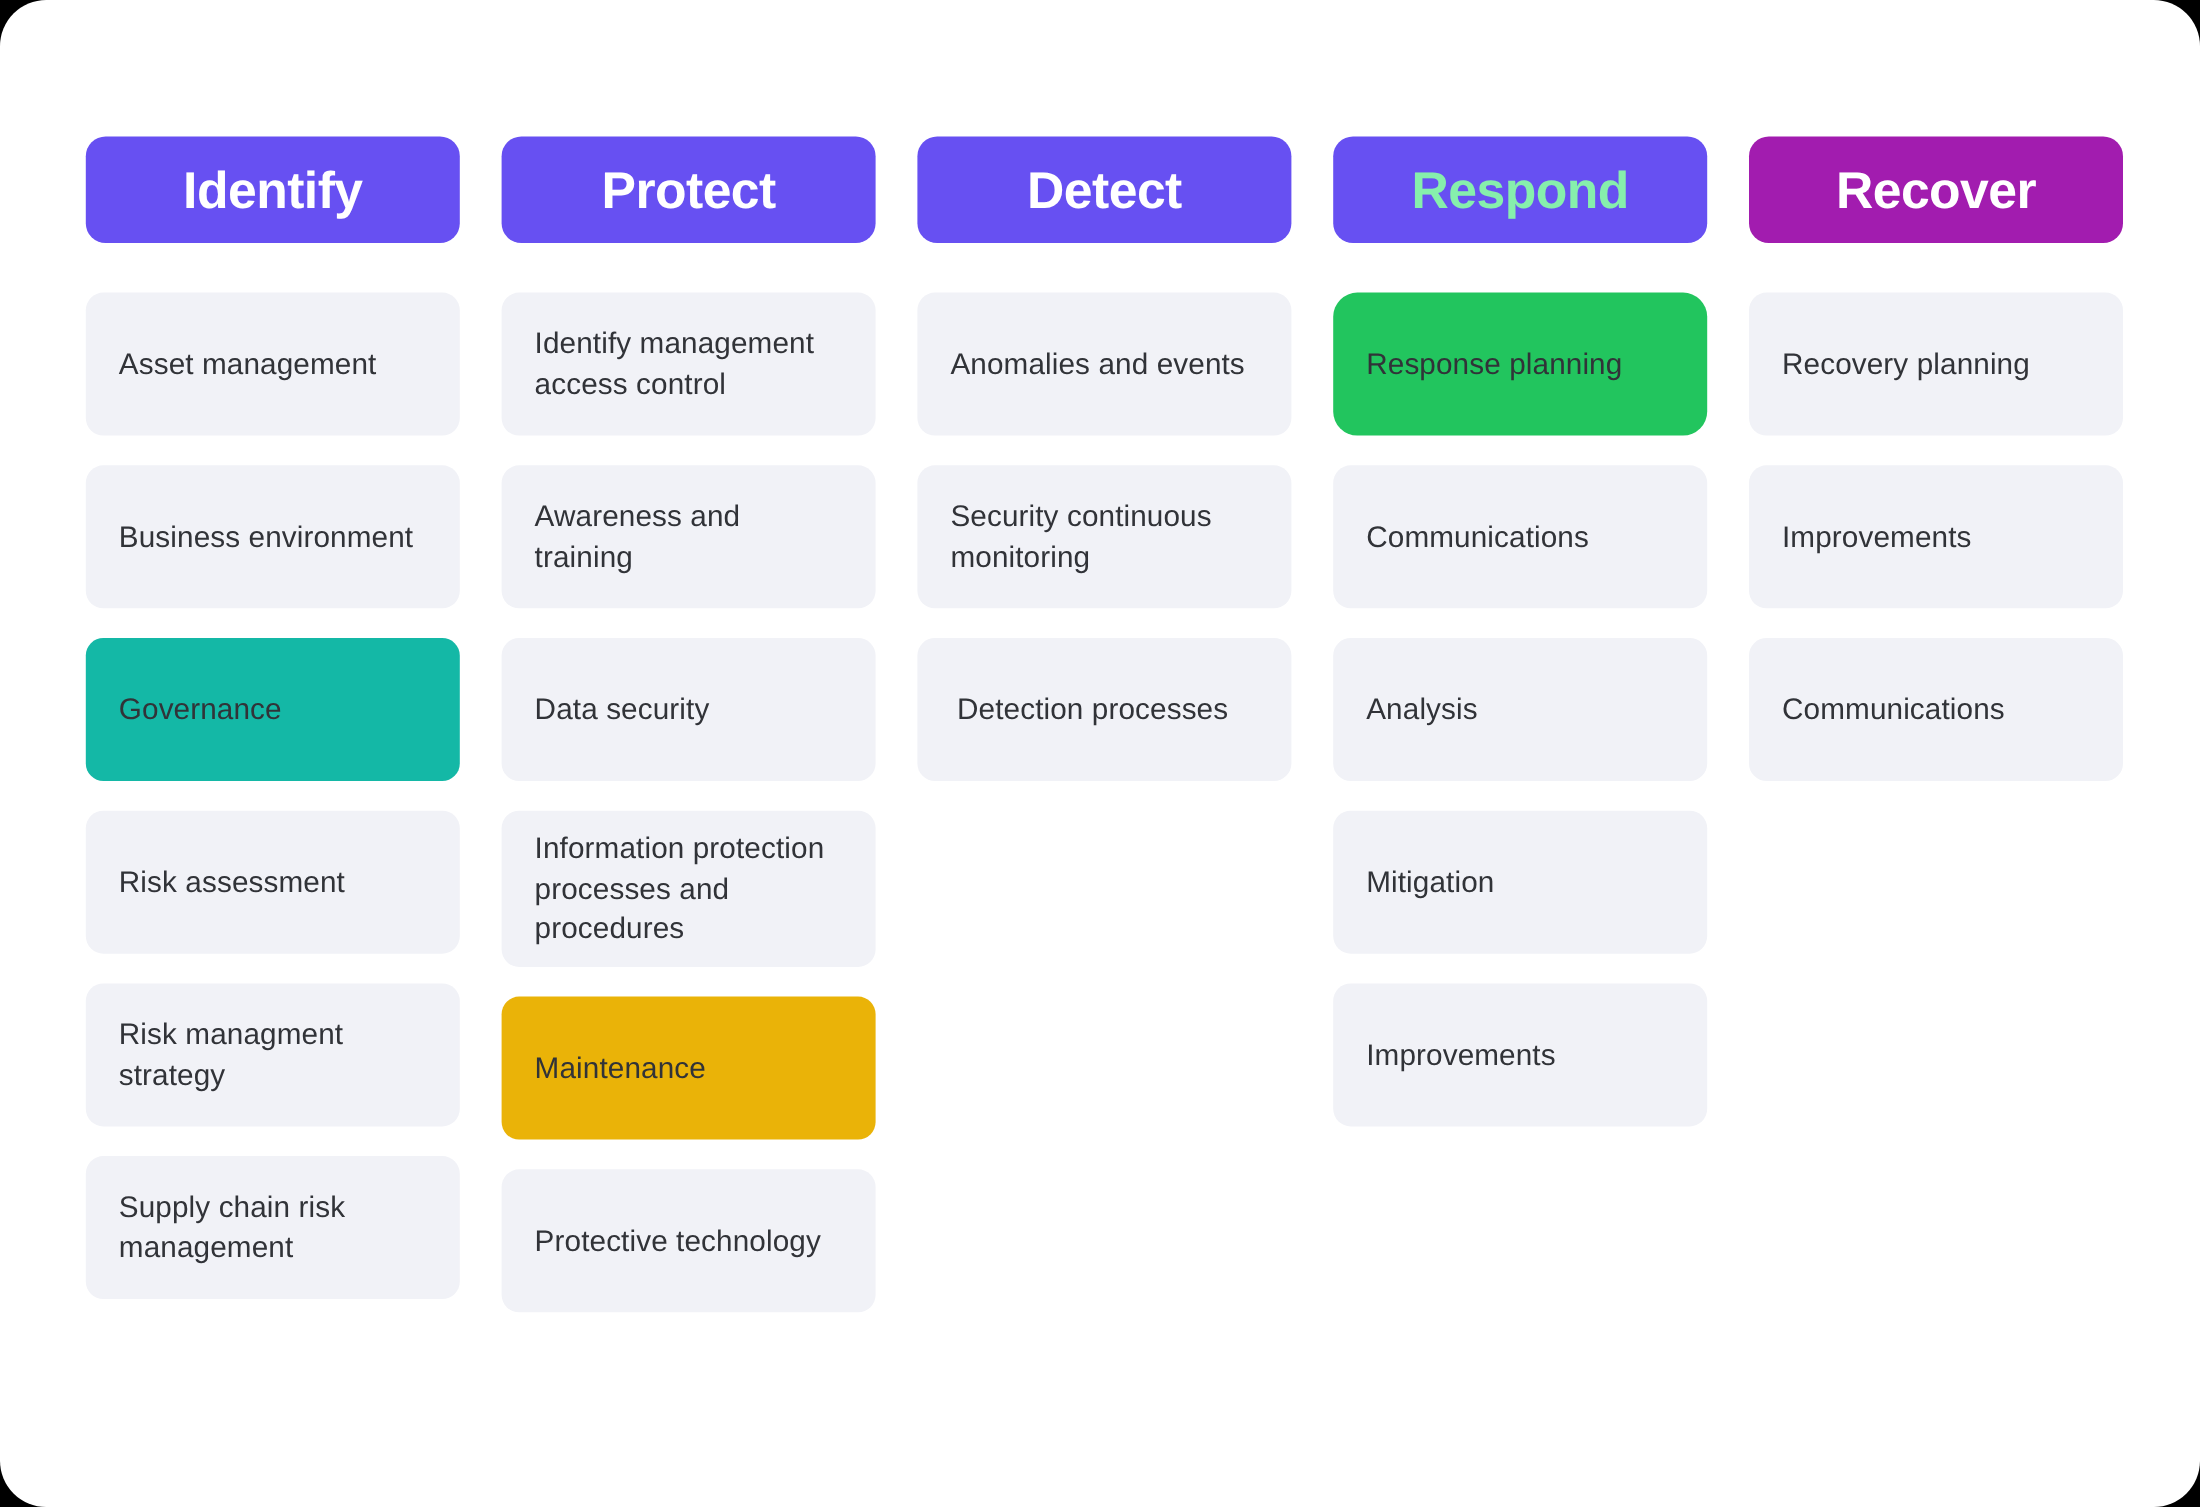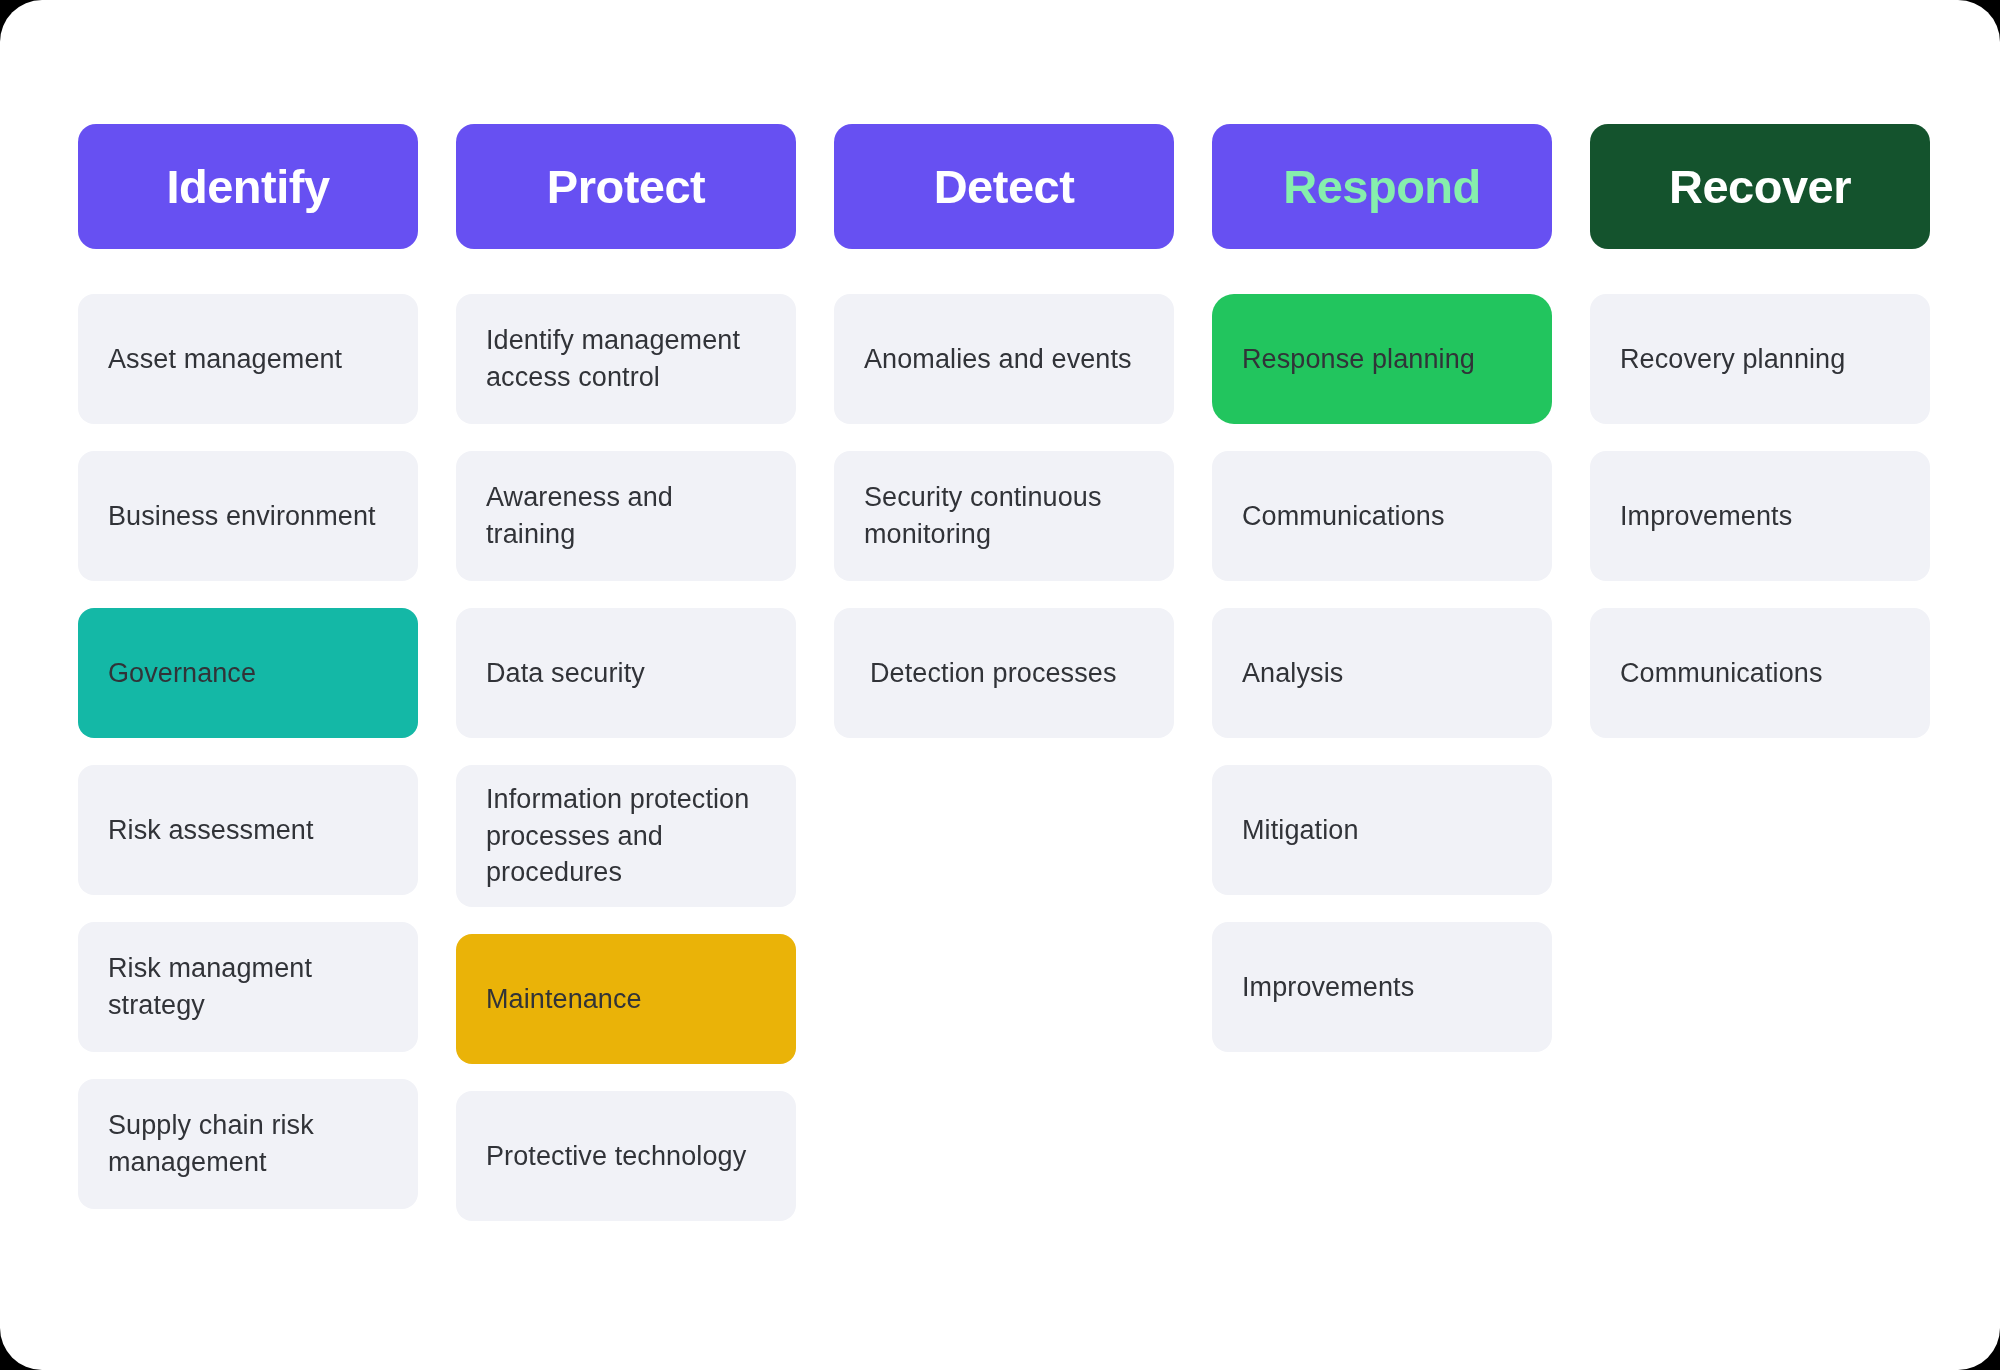--- a/index.html
+++ b/index.html
@@ -37,21 +37,21 @@
   }
 
   .framework-column {
     flex: 1 1 0;
     min-width: 0;
     display: flex;
     flex-direction: column;
   }
 
   .column-header {
-    height: 125px;
+    height: 97px;
     border-radius: 18px;
     display: flex;
     align-items: center;
     justify-content: center;
     background: #6750F2;
     margin-bottom: 45px;
     box-sizing: border-box;
   }
 
   .column-header-label {
@@ -174,21 +174,21 @@
           </div>
           <div class="framework-item" style="background: rgb(241, 242, 247);">
             <span class="framework-item-label" style="color: rgb(49, 51, 56);">Mitigation</span>
           </div>
           <div class="framework-item" style="background: rgb(241, 242, 247);">
             <span class="framework-item-label" style="color: rgb(49, 51, 56);">Improvements</span>
           </div>
         </div>
       </div>
       <div class="framework-column">
-        <div class="column-header" style="background: #14532d; align-items: center;">
+        <div class="column-header" style="background: #a21caf; align-items: center;">
           <span class="column-header-label" style="color: rgb(255, 255, 255);">Recover</span>
         </div>
         <div class="column-items">
           <div class="framework-item" style="background: rgb(241, 242, 247);">
             <span class="framework-item-label" style="color: rgb(49, 51, 56);">Recovery planning</span>
           </div>
           <div class="framework-item" style="background: rgb(241, 242, 247);">
             <span class="framework-item-label" style="color: rgb(49, 51, 56);">Improvements</span>
           </div>
           <div class="framework-item" style="background: rgb(241, 242, 247);">

